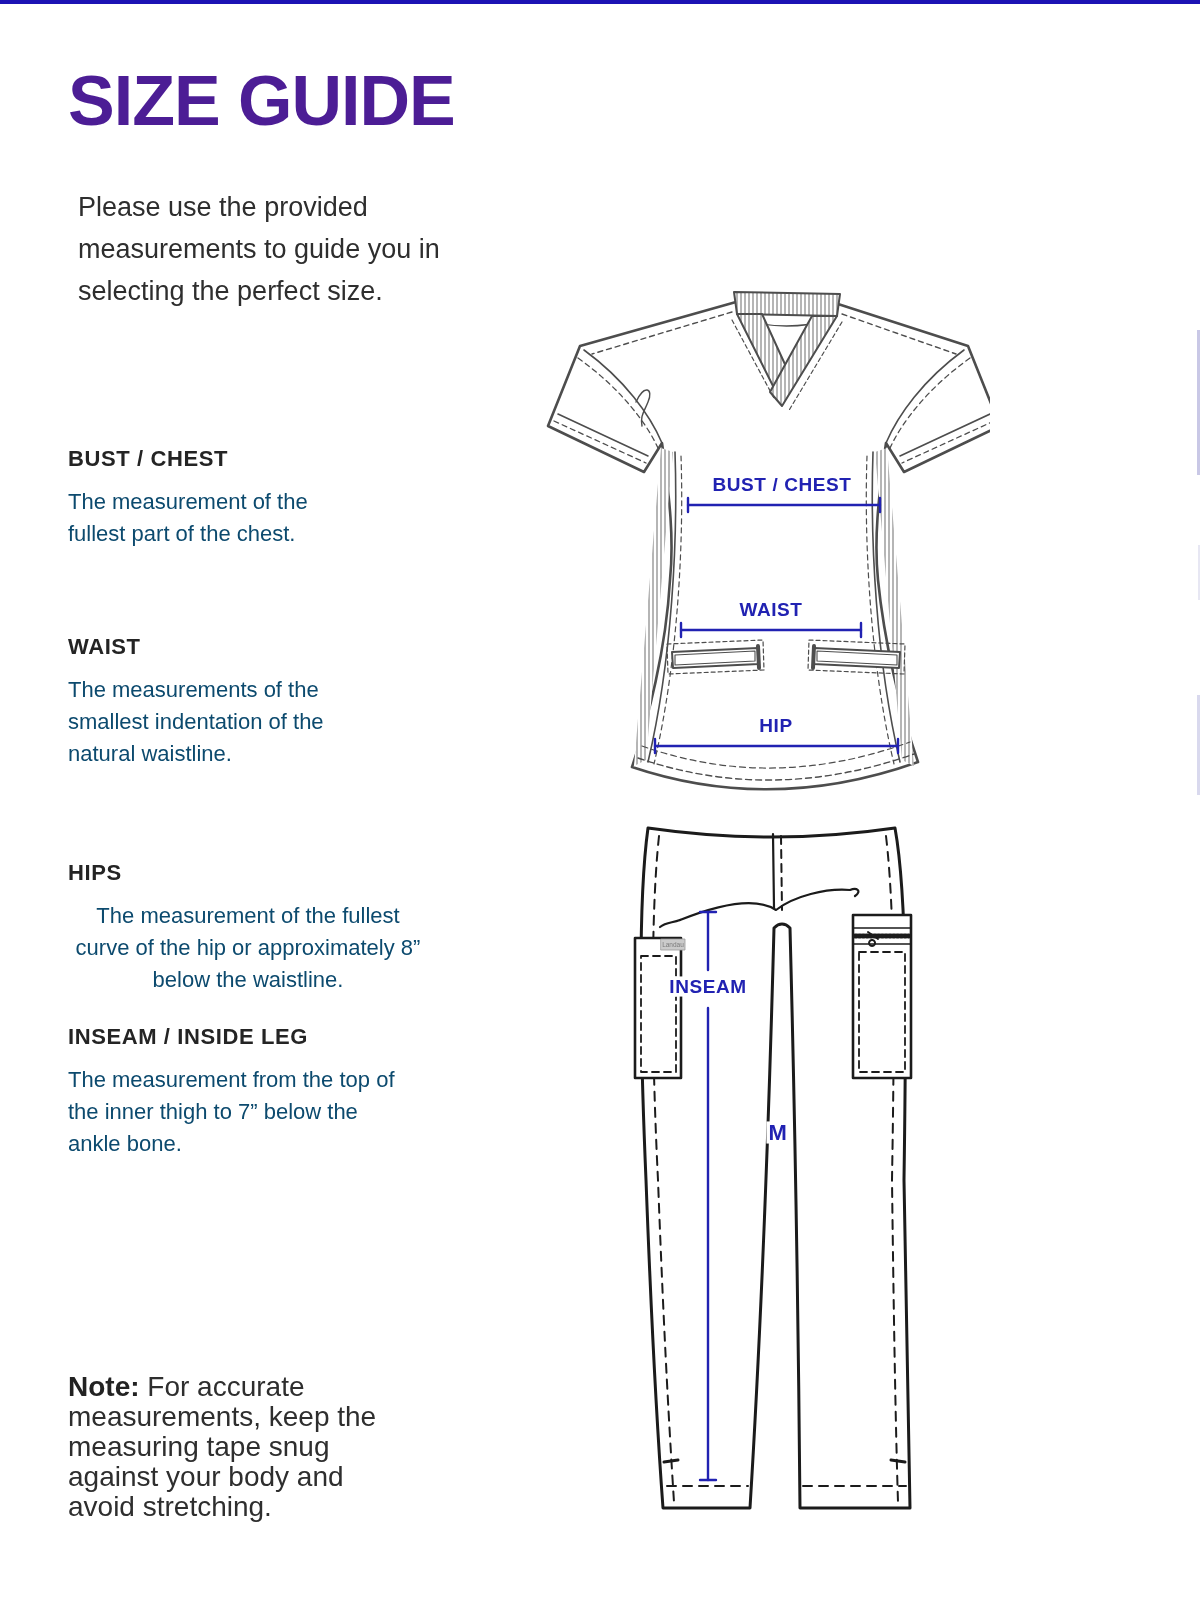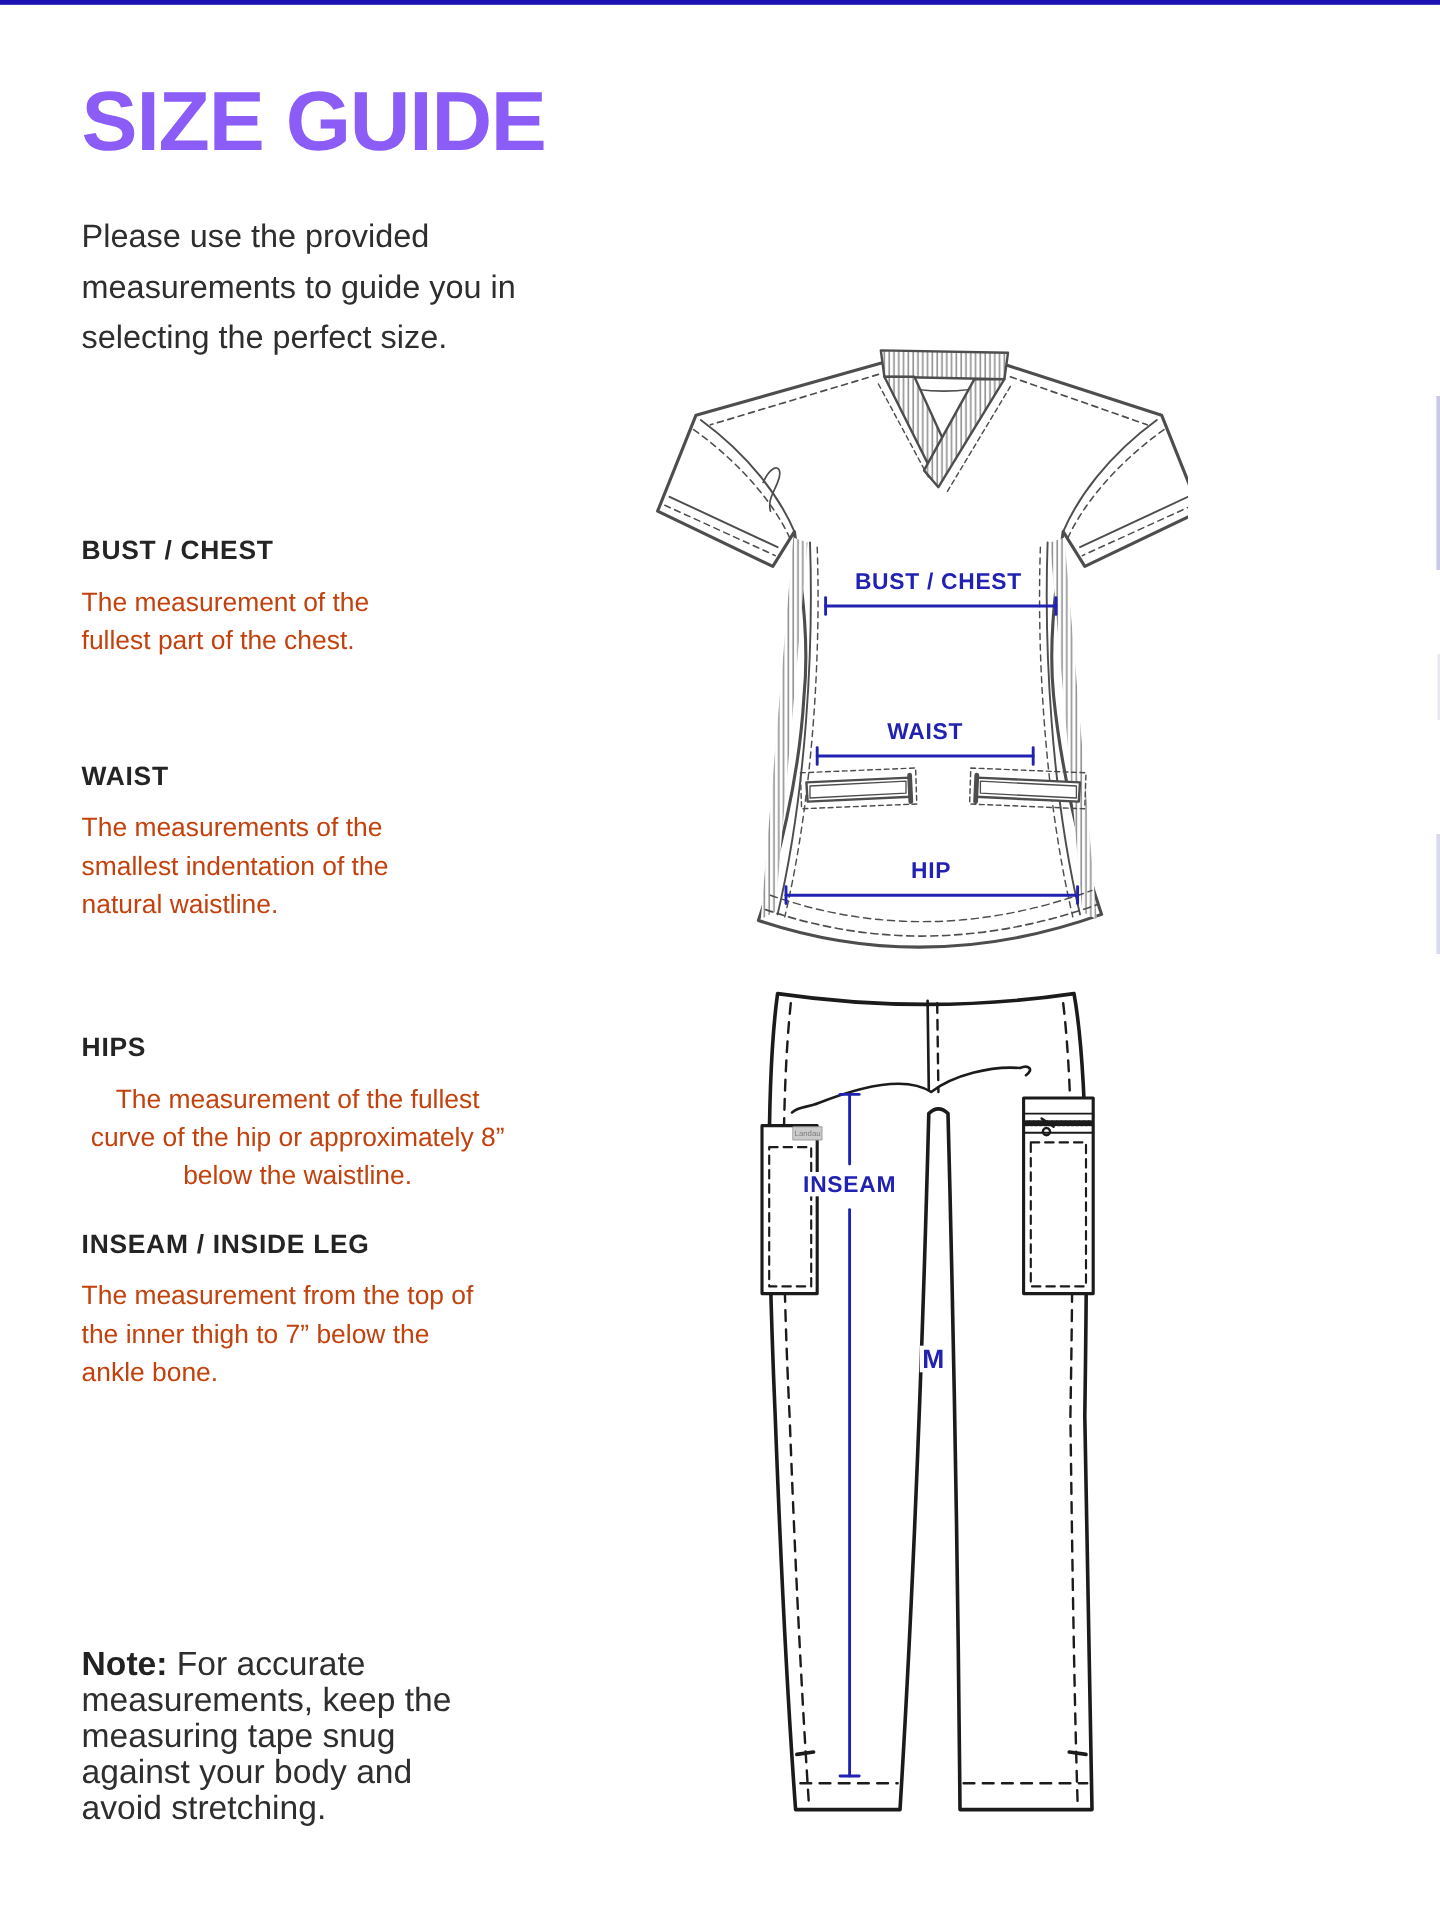--- a/index.html
+++ b/index.html
@@ -1,23 +1,23 @@
 <!DOCTYPE html>
 <html><head>
 <meta charset="utf-8">
 <style>
   html,body{margin:0;padding:0;background:#ffffff;}
   #page{position:relative;width:1200px;height:1600px;background:#ffffff;overflow:hidden;
         font-family:"Liberation Sans",sans-serif;color:#2b2b2b;}
   #top-bar{position:absolute;left:0;top:0;width:1200px;height:4px;background:#1c12b4;}
   .left-col{position:absolute;left:68px;}
-  h1.title{margin:0;font-size:70px;font-weight:700;letter-spacing:-1px;color:#8b5cf6;line-height:1.0;}
+  h1.title{margin:0;font-size:70px;font-weight:700;letter-spacing:-1px;color:#4c1d95;line-height:1.0;}
   .intro{font-size:27px;line-height:42px;color:#2e2e2e;width:430px;}
   .sec-title{font-size:22px;font-weight:700;letter-spacing:.6px;color:#242424;margin:0 0 14px 0;}
-  .sec-body{font-size:22px;line-height:32px;color:#c2410c;margin:0;}
+  .sec-body{font-size:22px;line-height:32px;color:#0c4a6e;margin:0;}
   .note{font-size:28px;line-height:30px;color:#2e2e2e;width:340px;}
   .note b{color:#222;}
   #w-bust   {top:446px;} #w-bust   .sec-body{width:285px;}
   #w-waist  {top:634px;} #w-waist  .sec-body{width:305px;}
   #w-hips   {top:860px;} #w-hips   .sec-body{width:360px;text-align:center;}
   #w-inseam {top:1024px;} #w-inseam .sec-body{width:335px;}
   #w-note   {top:1372px;}
   #h1-wrap{top:66px;}
   #intro-wrap{top:176px;}
   #diagram{position:absolute;left:520px;top:280px;}
@@ -34,21 +34,21 @@
 <body>
 
 <div id="page">
   <div id="top-bar"></div>
 
   <div id="h1-wrap" class="left-col">
     <h1 class="title">SIZE GUIDE</h1>
   </div>
 
   <div id="intro-wrap" class="left-col">
-    <p class="intro" style="margin:0;">Please use the provided measurements to guide you in selecting the perfect size.</p>
+    <p class="intro" style="margin:10px;">Please use the provided measurements to guide you in selecting the perfect size.</p>
   </div>
 
   <div id="w-bust" class="left-col">
     <p class="sec-title">BUST / CHEST</p>
     <p class="sec-body">The measurement of the fullest part of the chest.</p>
   </div>
 
   <div id="w-waist" class="left-col">
     <p class="sec-title">WAIST</p>
     <p class="sec-body">The measurements of the smallest indentation of the natural waistline.</p>

